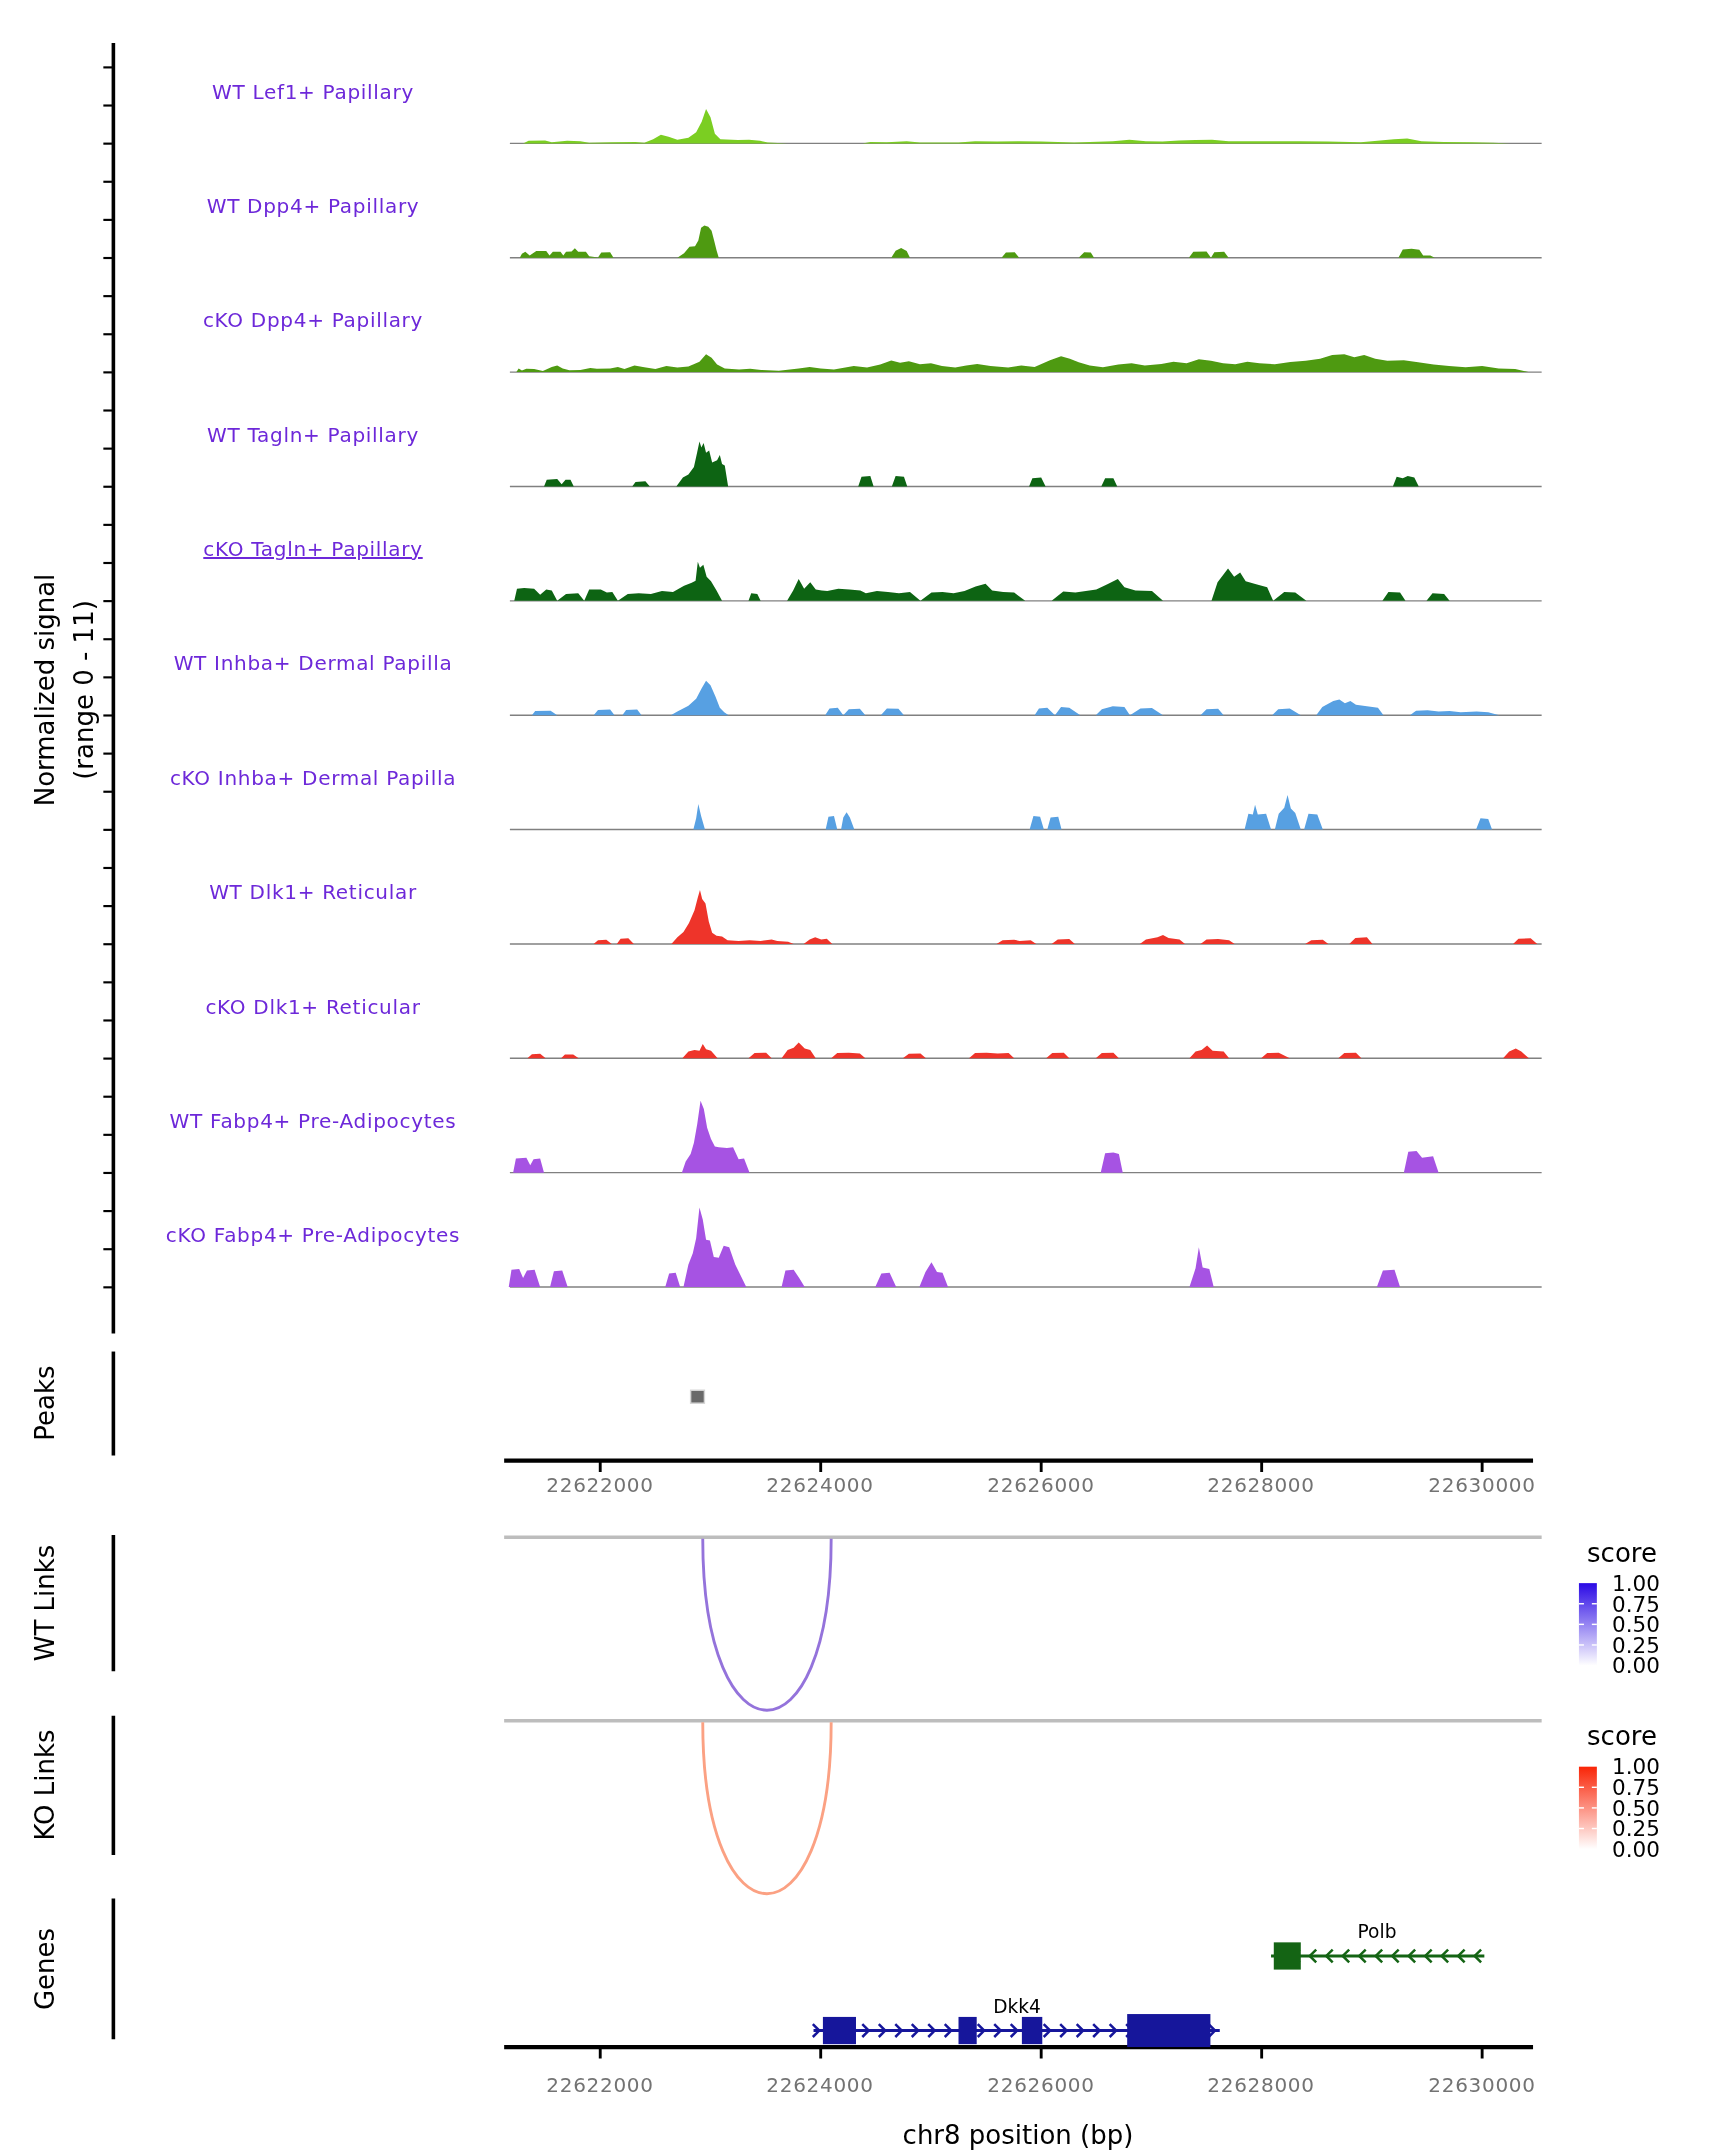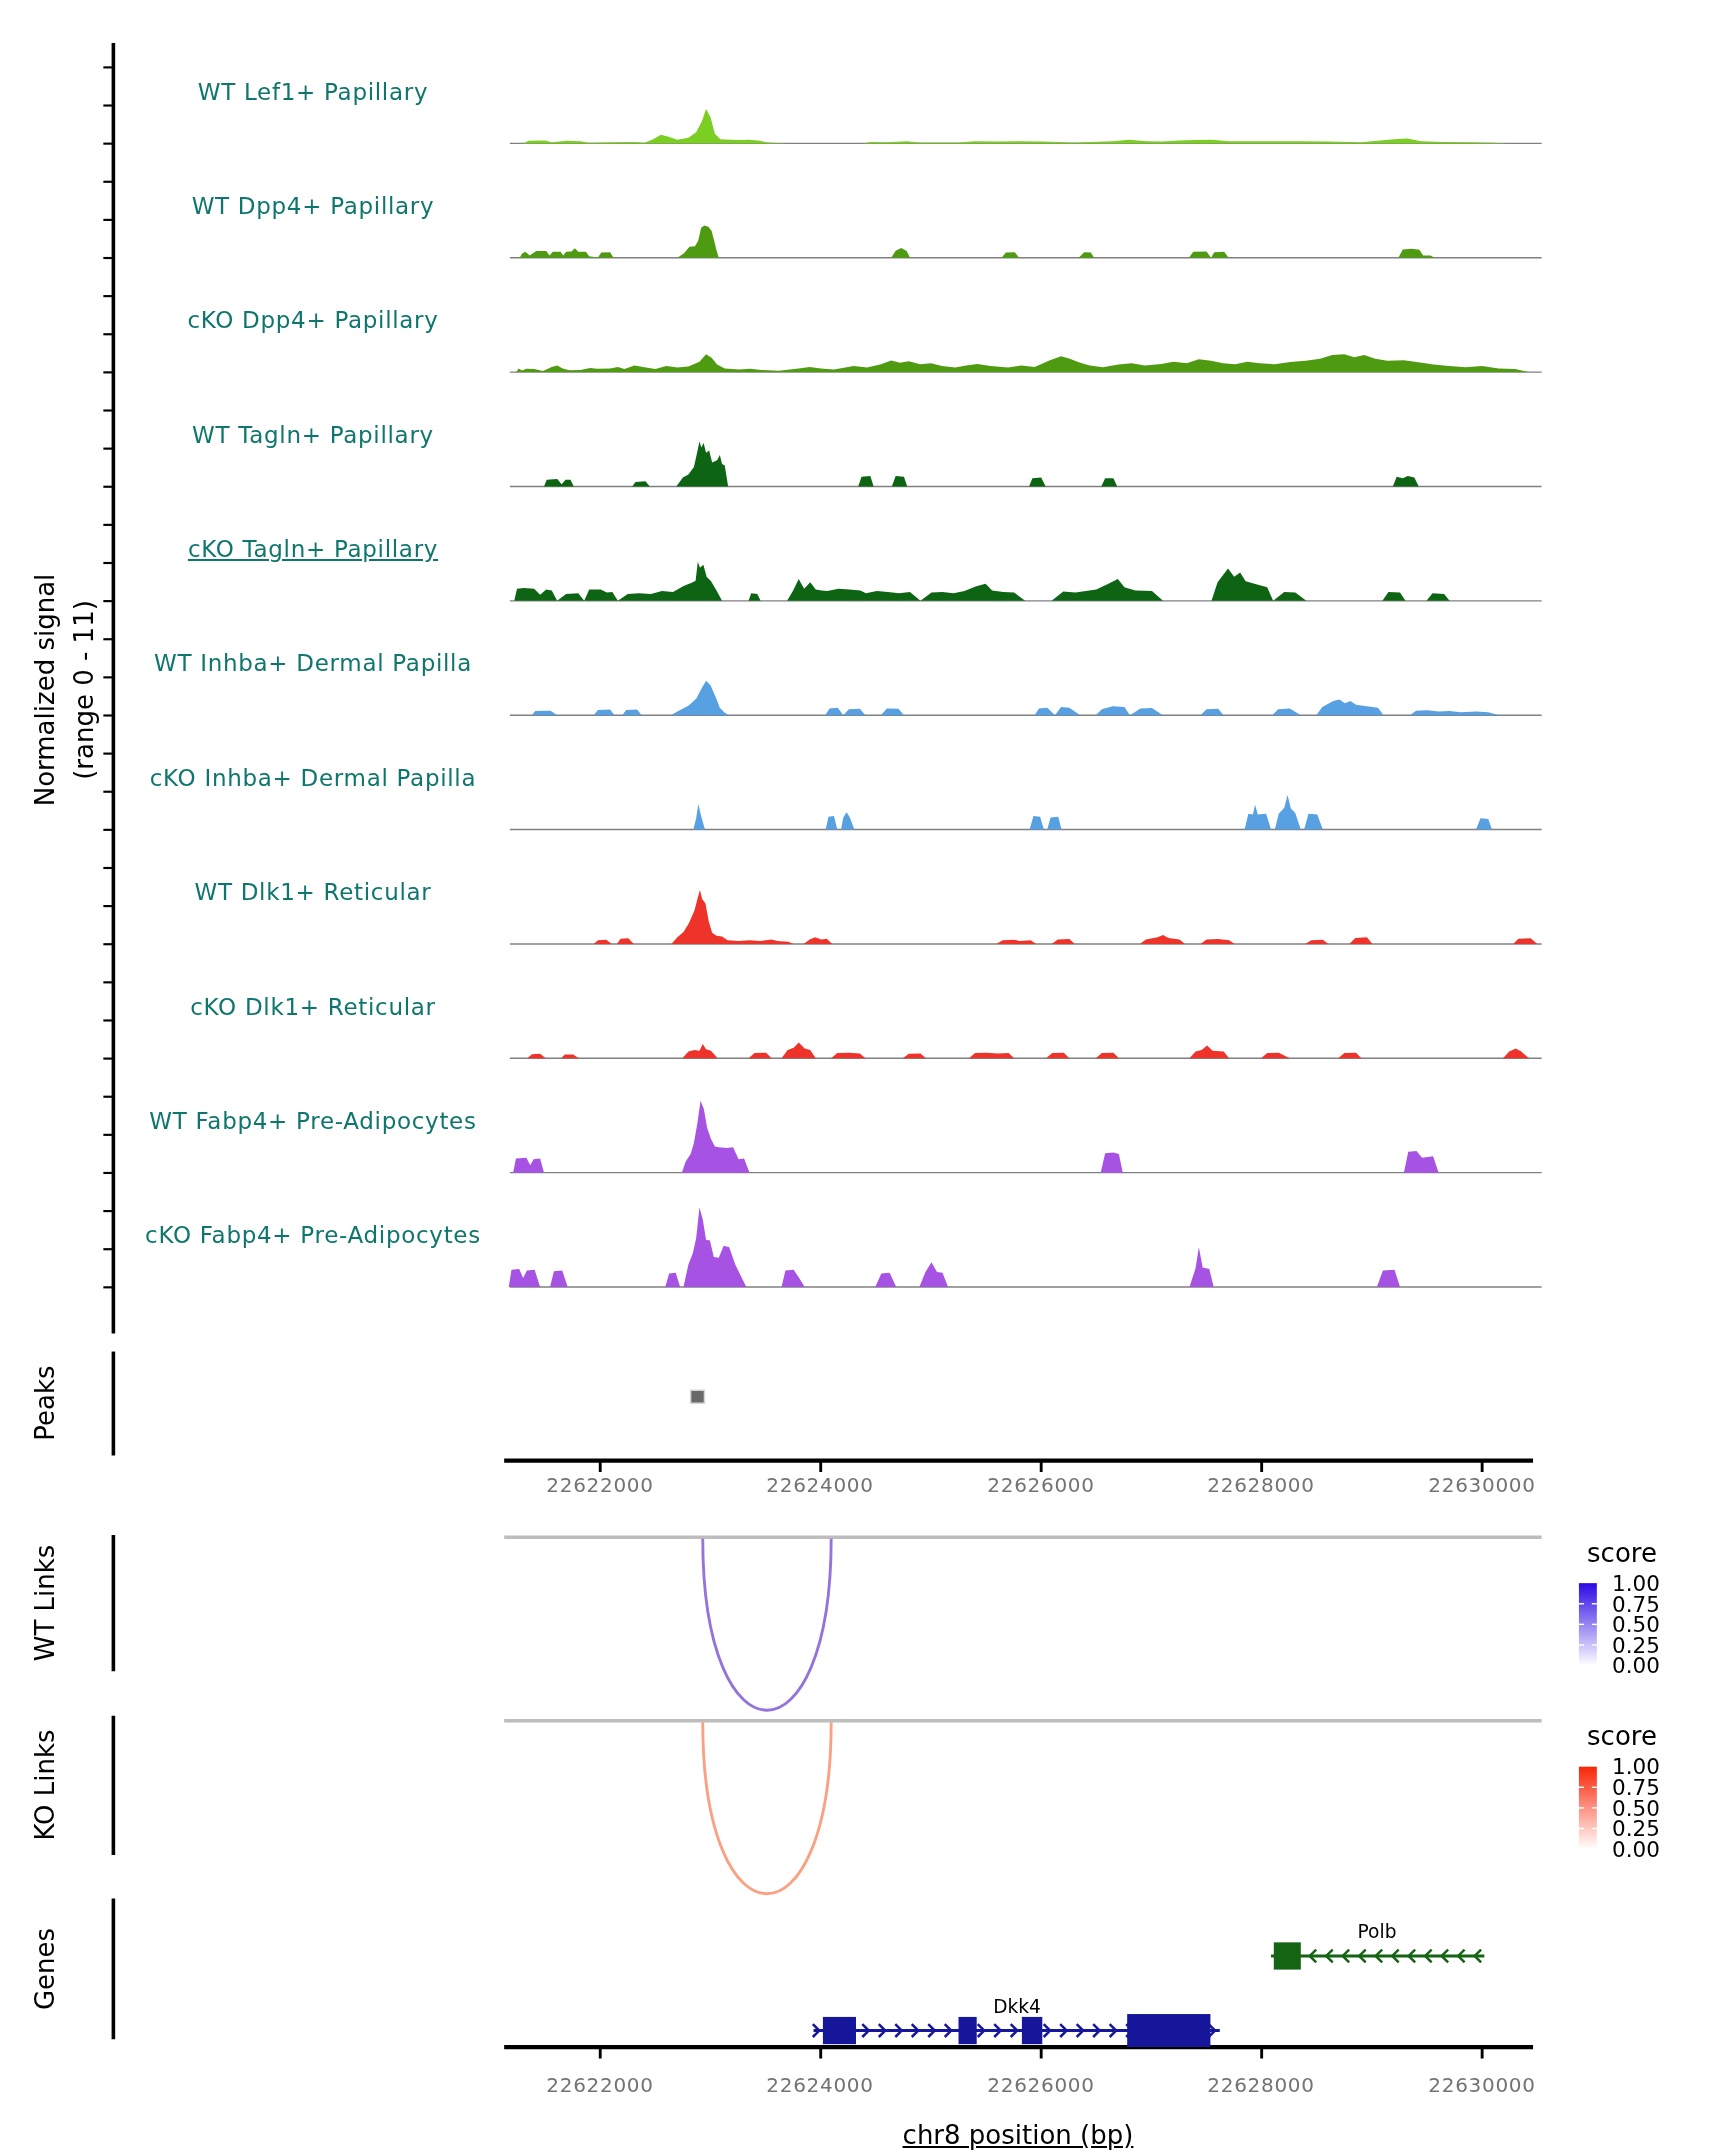--- a/index.html
+++ b/index.html
@@ -4,21 +4,21 @@
 <style>
   html,body{margin:0;padding:0;background:#ffffff;}
   #canvas{
     position:relative;width:1721px;height:2151px;background:#ffffff;overflow:hidden;
     font-family:"DejaVu Sans","Liberation Sans",sans-serif;
   }
   #chart-svg{position:absolute;left:0;top:0;}
   .lbl{position:absolute;transform:translate(-50%,-50%);white-space:nowrap;color:#1f1f1f;}
   .rot{transform:translate(-50%,-50%) rotate(-90deg);}
   .section-lbl{font-size:26px;color:#000;}
-  .track-lbl{font-size:23px;color:#0f766e;letter-spacing:0.7px;}
+  .track-lbl{font-size:20px;color:#6d28d9;letter-spacing:0.7px;}
   .tick-lbl{font-size:20px;color:#737373;letter-spacing:0.7px;}
   .legend-title{font-size:26px;color:#000;}
   .legend-val{font-size:21.5px;color:#000;transform:translate(0,-50%);}
   .gene-lbl{font-size:18.6px;color:#000;}
   .axis-title{font-size:26px;color:#000;}
 </style>
 </head>
 <body>
 
 <div id="canvas">
@@ -176,21 +176,21 @@
   <div class="lbl rot section-lbl" style="left:45px;top:690px;">Normalized signal</div>
   <div class="lbl rot section-lbl" style="left:84px;top:690px;">(range 0 - 11)</div>
   <div class="lbl rot section-lbl" style="left:45px;top:1403px;">Peaks</div>
   <div class="lbl rot section-lbl" style="left:45px;top:1603px;">WT Links</div>
   <div class="lbl rot section-lbl" style="left:45px;top:1785px;">KO Links</div>
   <div class="lbl rot section-lbl" style="left:45px;top:1969px;">Genes</div>
 
   <div class="lbl legend-title" style="left:1622px;top:1553px;">score</div>
   <div class="lbl legend-title" style="left:1622px;top:1736px;">score</div>
 
-  <div class="lbl axis-title" style="left:1018px;top:2135px;text-decoration:underline;">chr8 position (bp)</div>
+  <div class="lbl axis-title" style="left:1018px;top:2135px;">chr8 position (bp)</div>
 
   <div id="labels">
       <div class="lbl track-lbl" style="left: 313px; top: 92px;">WT Lef1+ Papillary</div>
       <div class="lbl track-lbl" style="left: 313px; top: 206px;">WT Dpp4+ Papillary</div>
       <div class="lbl track-lbl" style="left: 313px; top: 320px;">cKO Dpp4+ Papillary</div>
       <div class="lbl track-lbl" style="left: 313px; top: 435px;">WT Tagln+ Papillary</div>
       <div class="lbl track-lbl" style="left: 313px; top: 549px; text-decoration: underline;">cKO Tagln+ Papillary</div>
       <div class="lbl track-lbl" style="left: 313px; top: 663px;">WT Inhba+ Dermal Papilla</div>
       <div class="lbl track-lbl" style="left: 313px; top: 778px;">cKO Inhba+ Dermal Papilla</div>
       <div class="lbl track-lbl" style="left: 313px; top: 892px;">WT Dlk1+ Reticular</div>

